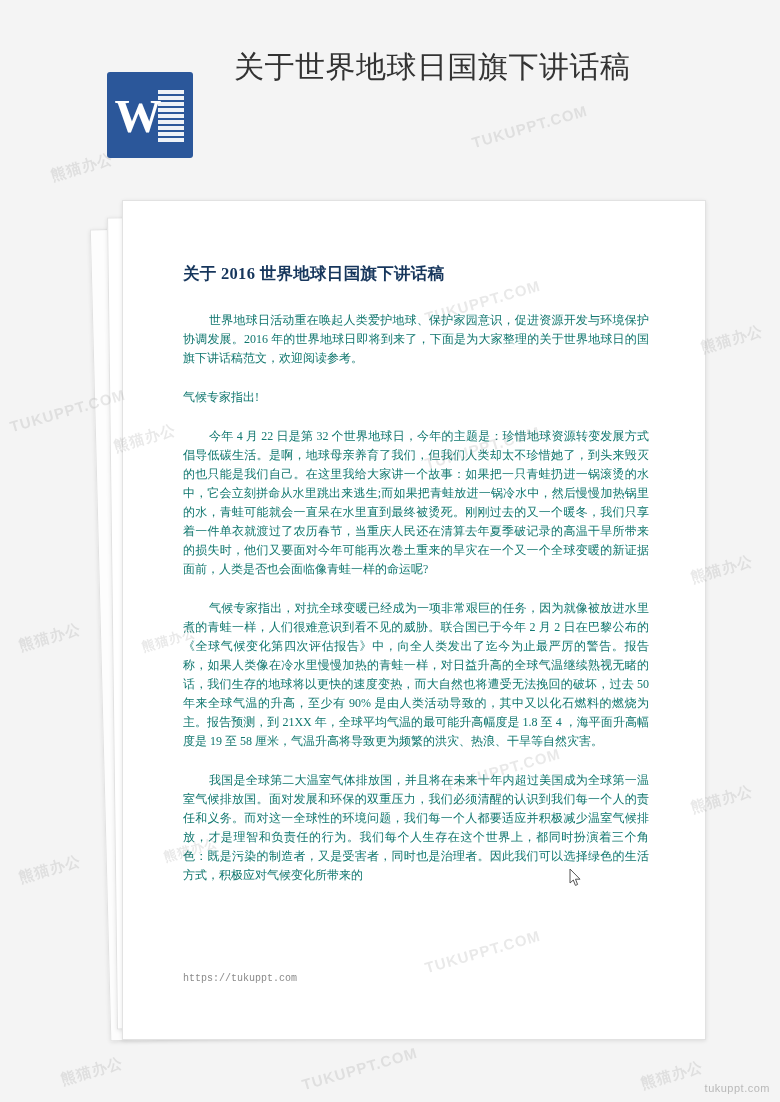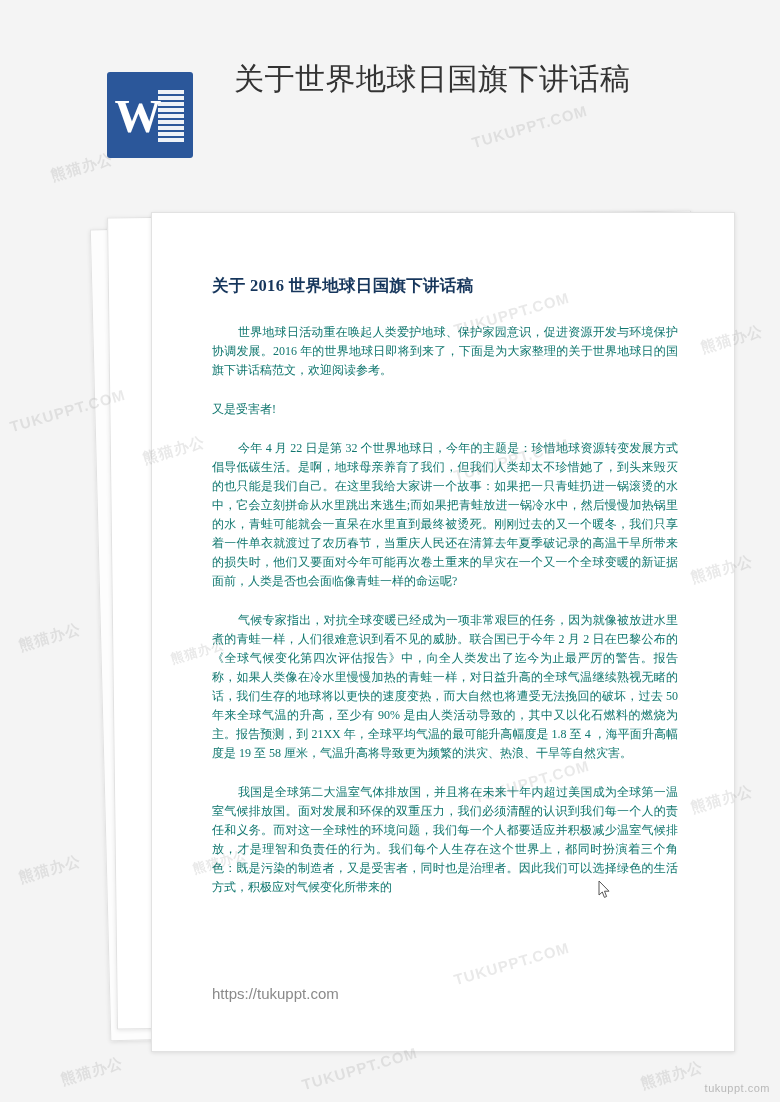--- a/index.html
+++ b/index.html
@@ -50,21 +50,21 @@
     justify-content: space-between;
   }
   .word-logo .lines i {
     display: block;
     height: 4px;
     background: #ffffff;
     opacity: .92;
   }
   .doc-title {
     position: absolute;
-    left: 234px; top: 56px;
+    left: 234px; top: 44px;
     width: 520px;
     font-size: 30px;
     line-height: 46px;
     color: #333333;
     font-family: "Liberation Sans", sans-serif;
     font-weight: normal;
     letter-spacing: .5px;
   }
 
   
@@ -82,25 +82,24 @@
     background: #fdfdfd;
   }
   .sheet.back1 {
     left: 112px; top: 214px;
     width: 584px; height: 812px;
     transform: rotate(-0.7deg);
     transform-origin: 50% 50%;
     background: #ffffff;
   }
   .sheet.front {
-    left: 122px; top: 212px;
+    left: 122px; top: 200px;
     width: 584px; height: 840px;
     transform: rotate(0deg);
     background: #ffffff;
-    margin-left: 29px;
   }
 
   
   .page-inner {
     position: absolute;
     left: 60px; top: 62px;
     width: 466px;
     color: #1c3d6e;
     font-family: "Liberation Serif", serif;
   }
@@ -117,23 +116,23 @@
     color: #0f766e;
     margin: 0 0 20px 0;
     text-align: justify;
     text-indent: 26px;
   }
   .p.noindent { text-indent: 0; }
   .p.tight { margin-bottom: 14px; }
   .url {
     position: absolute;
     left: 60px; top: 772px;
-    font-size: 15px;
+    font-size: 10px;
     color: #8a8a8a;
-    font-family: Liberation Sans, sans-serif;
+    font-family: Liberation Mono, monospace;
   }
 
   
   .cursor {
     position: absolute;
     left: 446px; top: 668px;
     width: 12px; height: 18px;
     pointer-events: none;
   }
 
@@ -183,21 +182,21 @@
     <div class="doc-title">关于世界地球日国旗下讲话稿</div>
   </div>
 
   <div class="sheet back2"></div>
   <div class="sheet back1"></div>
 
   <div class="sheet front">
     <div class="page-inner">
       <div class="art-title">关于 2016 世界地球日国旗下讲话稿</div>
       <p class="p">世界地球日活动重在唤起人类爱护地球、保护家园意识，促进资源开发与环境保护协调发展。2016 年的世界地球日即将到来了，下面是为大家整理的关于世界地球日的国旗下讲话稿范文，欢迎阅读参考。</p>
-      <p class="p noindent">又是受害者!</p>
+      <p class="p noindent">气候专家指出!</p>
       <p class="p">今年 4 月 22 日是第 32 个世界地球日，今年的主题是：珍惜地球资源转变发展方式倡导低碳生活。是啊，地球母亲养育了我们，但我们人类却太不珍惜她了，到头来毁灭的也只能是我们自己。在这里我给大家讲一个故事：如果把一只青蛙扔进一锅滚烫的水中，它会立刻拼命从水里跳出来逃生;而如果把青蛙放进一锅冷水中，然后慢慢加热锅里的水，青蛙可能就会一直呆在水里直到最终被烫死。刚刚过去的又一个暖冬，我们只享着一件单衣就渡过了农历春节，当重庆人民还在清算去年夏季破记录的高温干旱所带来的损失时，他们又要面对今年可能再次卷土重来的旱灾在一个又一个全球变暖的新证据面前，人类是否也会面临像青蛙一样的命运呢?</p>
       <p class="p">气候专家指出，对抗全球变暖已经成为一项非常艰巨的任务，因为就像被放进水里煮的青蛙一样，人们很难意识到看不见的威胁。联合国已于今年 2 月 2 日在巴黎公布的《全球气候变化第四次评估报告》中，向全人类发出了迄今为止最严厉的警告。报告称，如果人类像在冷水里慢慢加热的青蛙一样，对日益升高的全球气温继续熟视无睹的话，我们生存的地球将以更快的速度变热，而大自然也将遭受无法挽回的破坏，过去 50 年来全球气温的升高，至少有 90% 是由人类活动导致的，其中又以化石燃料的燃烧为主。报告预测，到 21XX 年，全球平均气温的最可能升高幅度是 1.8 至 4 ，海平面升高幅度是 19 至 58 厘米，气温升高将导致更为频繁的洪灾、热浪、干旱等自然灾害。</p>
       <p class="p">我国是全球第二大温室气体排放国，并且将在未来十年内超过美国成为全球第一温室气候排放国。面对发展和环保的双重压力，我们必须清醒的认识到我们每一个人的责任和义务。而对这一全球性的环境问题，我们每一个人都要适应并积极减少温室气候排放，才是理智和负责任的行为。我们每个人生存在这个世界上，都同时扮演着三个角色：既是污染的制造者，又是受害者，同时也是治理者。因此我们可以选择绿色的生活方式，积极应对气候变化所带来的</p>
     </div>
 
     <div class="url">https://tukuppt.com</div>
 
     <svg class="cursor" viewBox="0 0 12 18">
       <path d="M1 0 L1 14 L4.3 11 L6.4 16.4 L8.6 15.5 L6.5 10.2 L11 10.2 Z" fill="#ffffff" stroke="#555555" stroke-width="1"></path>
     </svg>

